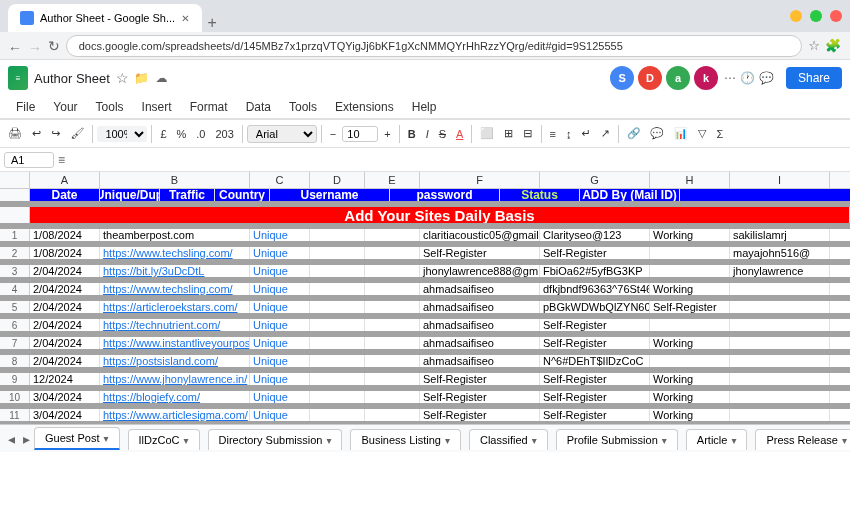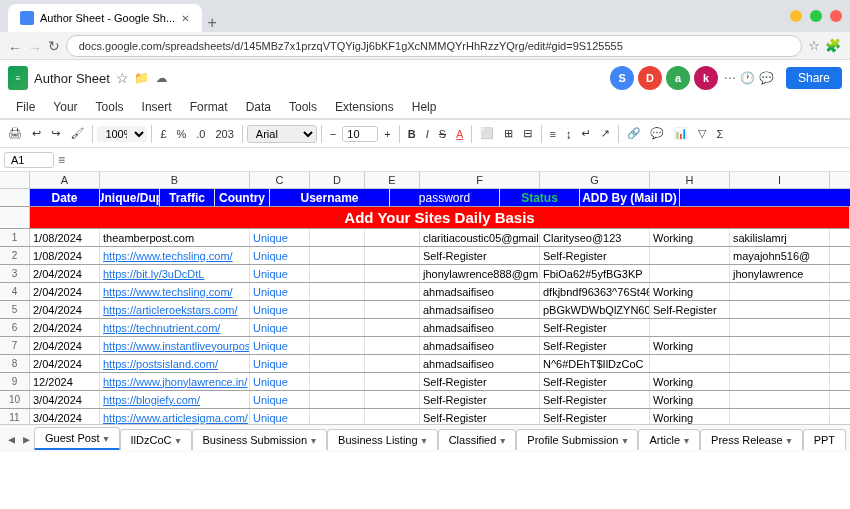--- a/index.html
+++ b/index.html
@@ -218,21 +218,21 @@
       padding: 2px 4px;
       background: #f8f9fa;
       cursor: pointer;
       user-select: none;
     }
 
     
     .sheet-body { overflow: hidden; }
     .sheet-row {
       display: flex;
-      border-bottom: 1px solid #a3a3a3;
+      border-bottom: 6px solid #a3a3a3;
       height: 18px;
       align-items: center;
     }
     .row-num {
       width: 30px;
       min-width: 30px;
       border-right: 1px solid #ccc;
       text-align: center;
       font-size: 10px;
       color: #666;
@@ -286,21 +286,21 @@
       overflow: hidden;
     }
     .sheet-tab {
       padding: 4px 10px;
       font-size: 11px;
       cursor: pointer;
       border: 1px solid #ccc;
       border-bottom: none;
       border-radius: 4px 4px 0 0;
       background: #fff;
-      margin-right: 0;
+      margin-right: 8px;
       white-space: nowrap;
       display: flex;
       align-items: center;
       gap: 4px;
     }
     .sheet-tab.active { background: #fff; border-bottom: 2px solid #1a73e8; }
     .sheet-tab-arrow { font-size: 10px; color: #666; }
     .tab-nav { font-size: 14px; color: #666; padding: 0 4px; cursor: pointer; }
 
     
@@ -445,22 +445,22 @@
 
     <div class="sheet-body">
 
       <div class="sheet-row" style="background:#0000ff;height:18px;">
         <div class="row-num" style="background:#f8f9fa;"></div>
         <div class="cell col-a banner-blue-header" style="color:white;font-weight:bold;background:#0000ff;">Date</div>
         <div class="cell col-c banner-blue-header" style="color:white;font-weight:bold;background:#0000ff;">Unique/Dup</div>
         <div class="cell col-d banner-blue-header" style="color:white;font-weight:bold;background:#0000ff;">Traffic</div>
         <div class="cell col-e banner-blue-header" style="color:white;font-weight:bold;background:#0000ff;">Country</div>
         <div class="cell col-f banner-blue-header" style="color:white;font-weight:bold;background:#0000ff;">Username</div>
-        <div class="cell col-g banner-blue-header" style="color:white;font-weight:normal;background:#0000ff;">password</div>
-        <div class="cell col-h banner-blue-header" style="color:#22c55e;font-weight:bold;background:#0000ff;">Status</div>
+        <div class="cell col-g banner-blue-header" style="color:white;font-weight:bold;background:#0000ff;">password</div>
+        <div class="cell col-h banner-blue-header" style="color:#bef264;font-weight:bold;background:#0000ff;">Status</div>
         <div class="cell col-i banner-blue-header" style="color:white;font-weight:bold;background:#0000ff;">ADD By (Mail ID)</div>
       </div>
 
       <div class="sheet-row" style="background:#ff0000;height:22px;">
         <div class="row-num" style="background:#f8f9fa;"></div>
         <div class="cell banner-red" style="width:100%;color:white;font-weight:bold;font-size:15px;justify-content:center;background:#ff0000;flex:1;">Add Your Sites Daily Basis</div>
       </div>
 
       <div id="data-rows-container">
           <div class="sheet-row">
@@ -864,21 +864,21 @@
     <div id="sheet-tabs-container" style="display:flex;gap:0;align-items:flex-end;">
         <div class="sheet-tab active">
           <span>Guest Post</span>
           <span class="sheet-tab-arrow">▾</span>
         </div>
         <div class="sheet-tab">
           <span>IlDzCoC</span>
           <span class="sheet-tab-arrow">▾</span>
         </div>
         <div class="sheet-tab">
-          <span>Business Submission</span>
+          <span>Directory Submission</span>
           <span class="sheet-tab-arrow">▾</span>
         </div>
         <div class="sheet-tab">
           <span>Business Listing</span>
           <span class="sheet-tab-arrow">▾</span>
         </div>
         <div class="sheet-tab">
           <span>Classified</span>
           <span class="sheet-tab-arrow">▾</span>
         </div>

